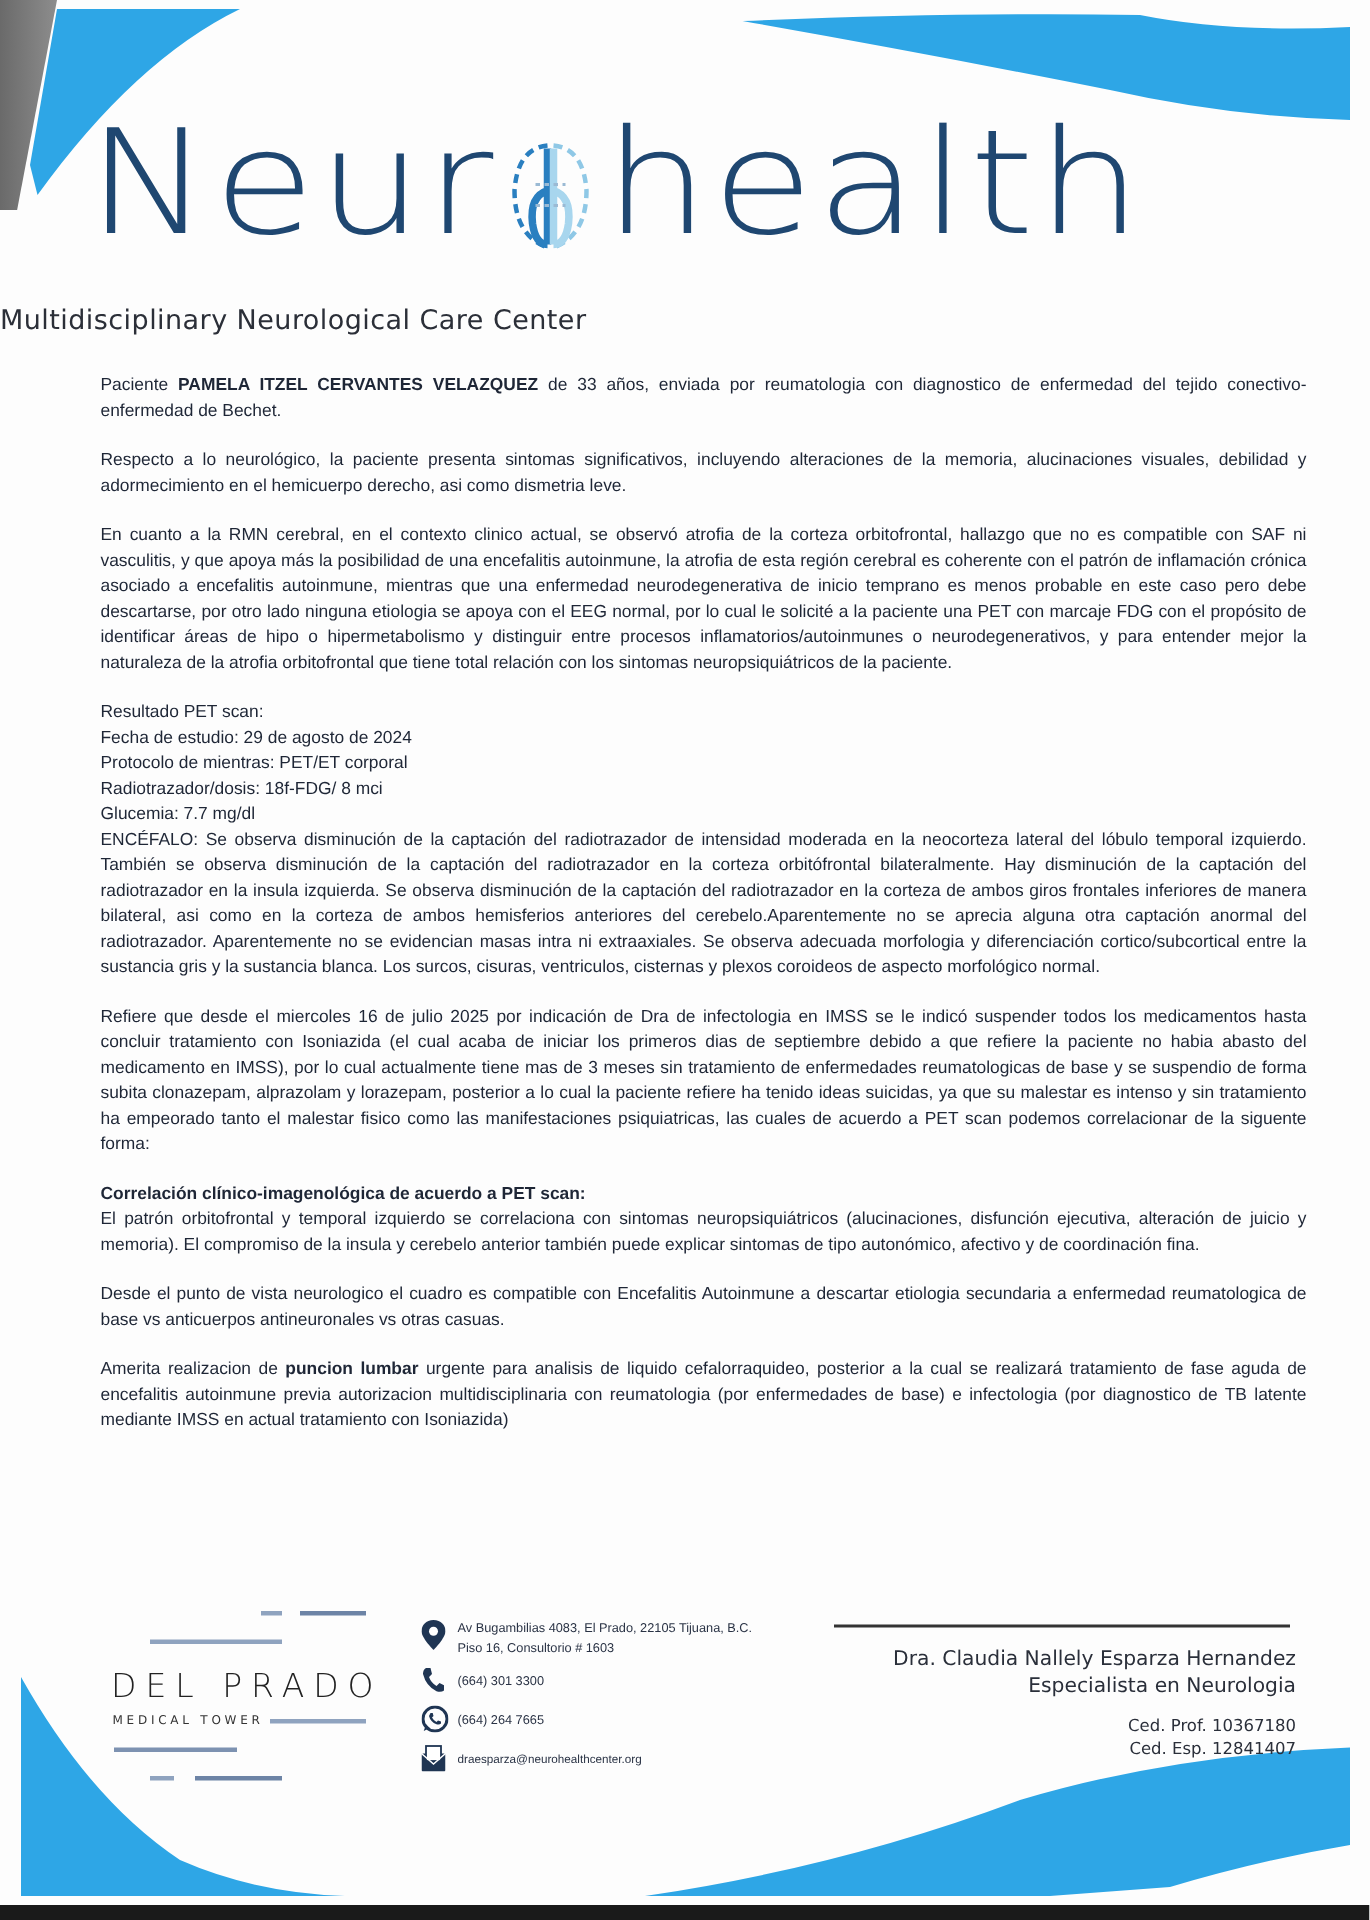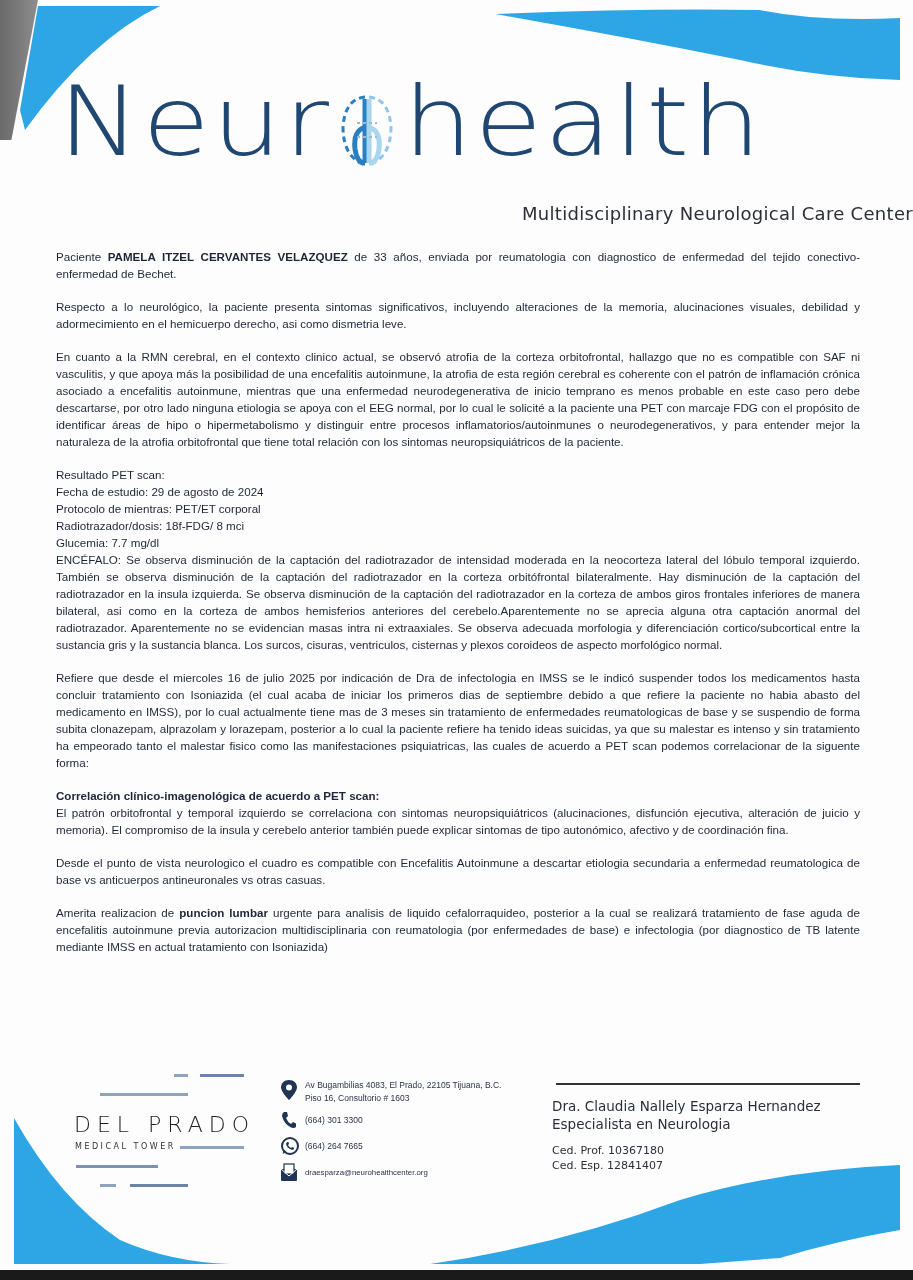--- a/index.html
+++ b/index.html
@@ -3,33 +3,33 @@
 <meta charset="utf-8">
 <style>
   html, body { margin: 0; padding: 0; }
   body { width: 913px; height: 1280px; position: relative; overflow: hidden; background: #fdfdfd; font-family: "Liberation Sans", sans-serif; color: #1c2433; }
   .page { position: absolute; left: 0; top: 0; width: 730px; height: 1280px; }
   .deco { position: absolute; left: 0; top: 0; }
   .gray-edge { position: absolute; left: 0; top: 0; width: 38px; height: 140px; background: linear-gradient(90deg,#6a6a6a,#8d8d8d); clip-path: polygon(0 0, 100% 0, 30% 100%, 0 100%); }
   .logo { position: absolute; left: 58px; top: 70px; height: 100px; display: flex; align-items: flex-end; font-family: "DejaVu Sans", sans-serif; font-weight: 300; font-size: 110px; letter-spacing: 2px; color: #1f4771; line-height: 1; }
   .logo .w { transform: scaleY(0.88); transform-origin: bottom; display: inline-block; }
   .brain { display: inline-block; width: 64px; height: 86px; margin: 0 4px 4px 4px; }
-  .tagline { position: absolute; left: 0; width: 913px; top: 203px; text-align: right; font-family: "DejaVu Sans", sans-serif; font-size: 18px; color: #2b2f38; letter-spacing: 0.3px; }
-  .body-text { position: absolute; left: 56px; top: 248px; width: 804px; font-size: 11.6px; line-height: 17px; color: #1e2636; }
+  .tagline { position: absolute; left: 0; width: 913px; top: 203px; text-align: left; font-family: "DejaVu Sans", sans-serif; font-size: 18px; color: #2b2f38; letter-spacing: 0.3px; }
+  .body-text { position: absolute; left: 67px; top: 248px; width: 804px; font-size: 11.6px; line-height: 17px; color: #1e2636; }
   .body-text p { margin: 0 0 16px 0; text-align: justify; }
   .body-text .lines p { margin: 0; }
   .body-text .block { margin-bottom: 16px; }
   b { font-weight: 700; }
   .bar { position: absolute; height: 3px; background: #8fa3bf; }
   .dp-title { position: absolute; left: 74px; top: 1112px; font-family: "DejaVu Sans", sans-serif; font-weight: 300; font-size: 22px; letter-spacing: 6px; color: #222; }
   .dp-sub { position: absolute; left: 75px; top: 1142px; font-family: "DejaVu Sans", sans-serif; font-size: 8px; letter-spacing: 2.5px; color: #333; }
   .contact { position: absolute; left: 281px; top: 1080px; width: 240px; font-size: 8.5px; color: #2a3345; }
   .c-row { display: flex; align-items: center; margin-bottom: 8px; }
   .c-icon { width: 16px; height: 18px; margin-right: 8px; flex: 0 0 auto; }
-  .sig { position: absolute; left: 552px; top: 1083px; width: 312px; text-align: left; font-family: "DejaVu Sans", sans-serif; color: #2a2f3a; }
+  .sig { position: absolute; left: 552px; top: 1083px; width: 312px; text-align: right; font-family: "DejaVu Sans", sans-serif; color: #2a2f3a; }
   .sig-line { height: 2px; background: #333; margin: 0 4px 12px 4px; }
   .sig-name { font-size: 13.5px; line-height: 18px; }
   .sig-title { font-size: 13.5px; line-height: 18px; }
   .sig-ced { font-size: 11px; line-height: 15px; margin-top: 10px; }
   .bottom-bar { position: absolute; left: 0; bottom: 0; width: 913px; height: 10px; background: #1a1a1a; }
 </style>
 </head>
 <body>
 
 <div class="page">

